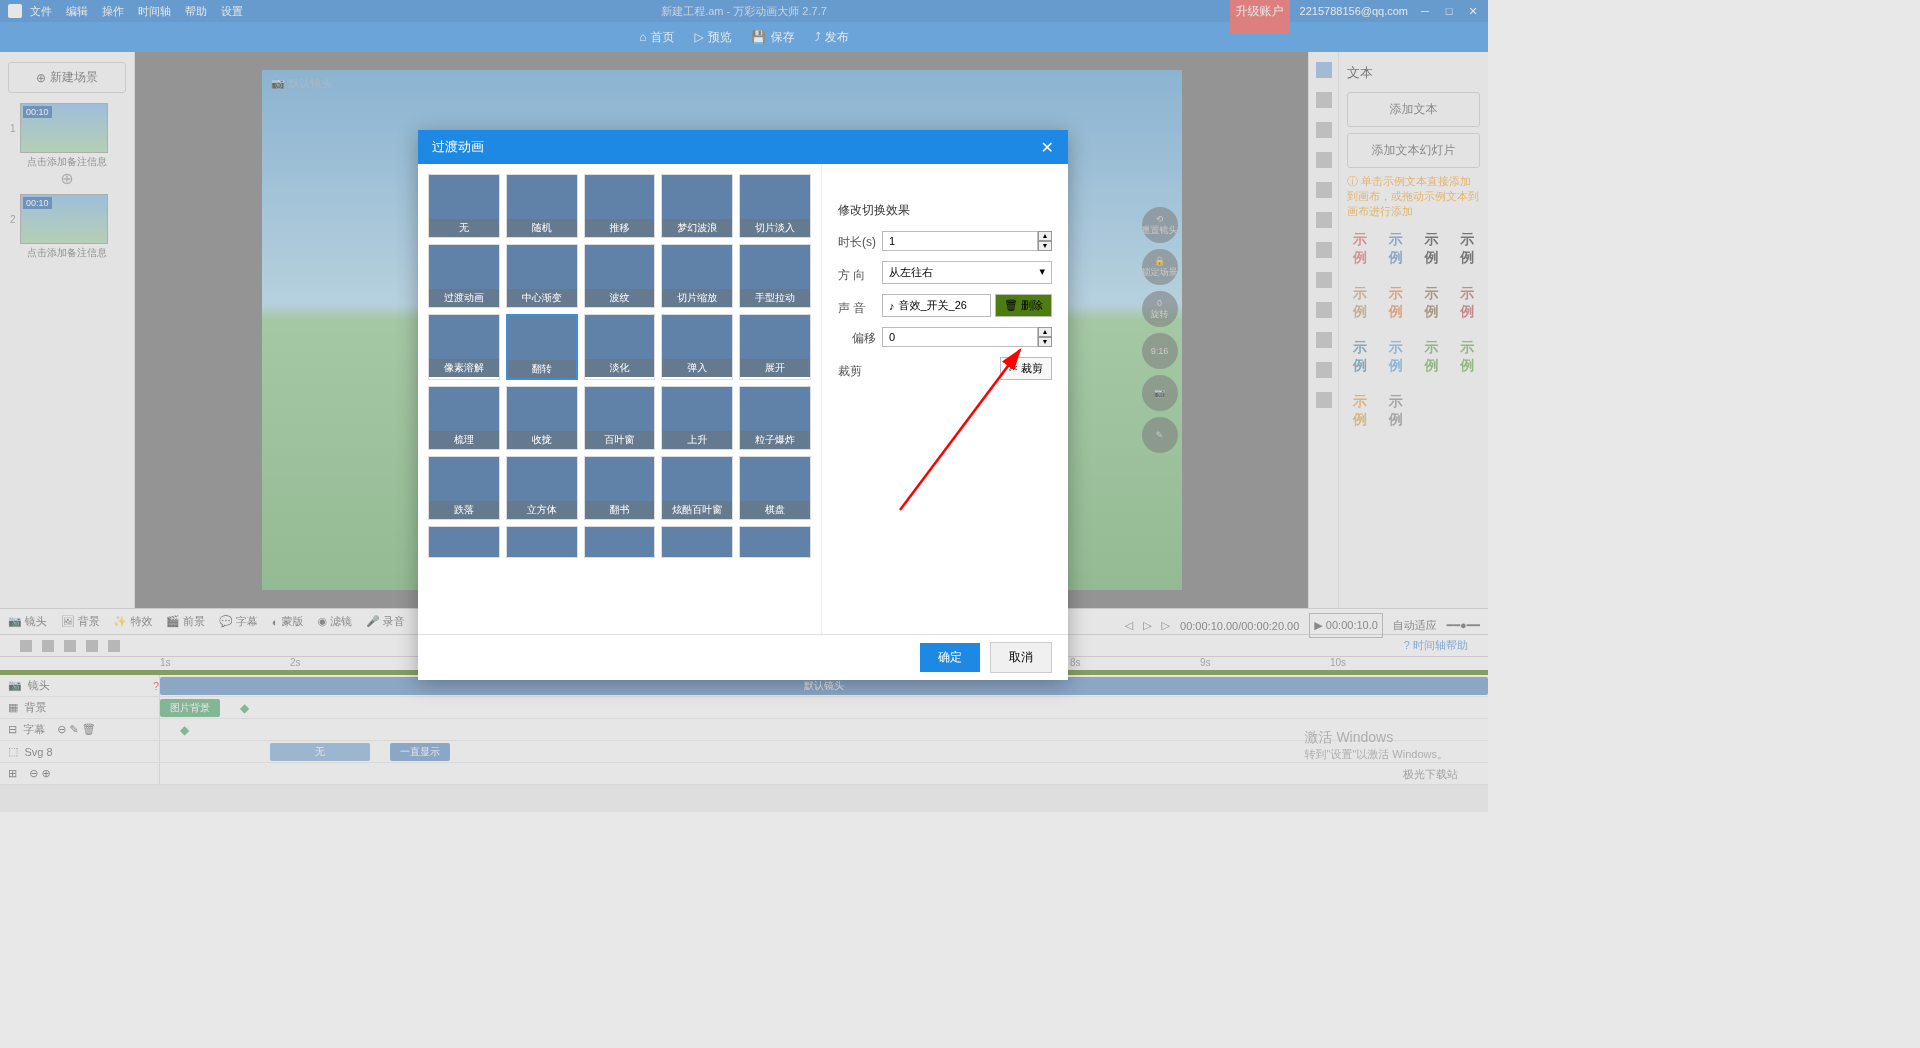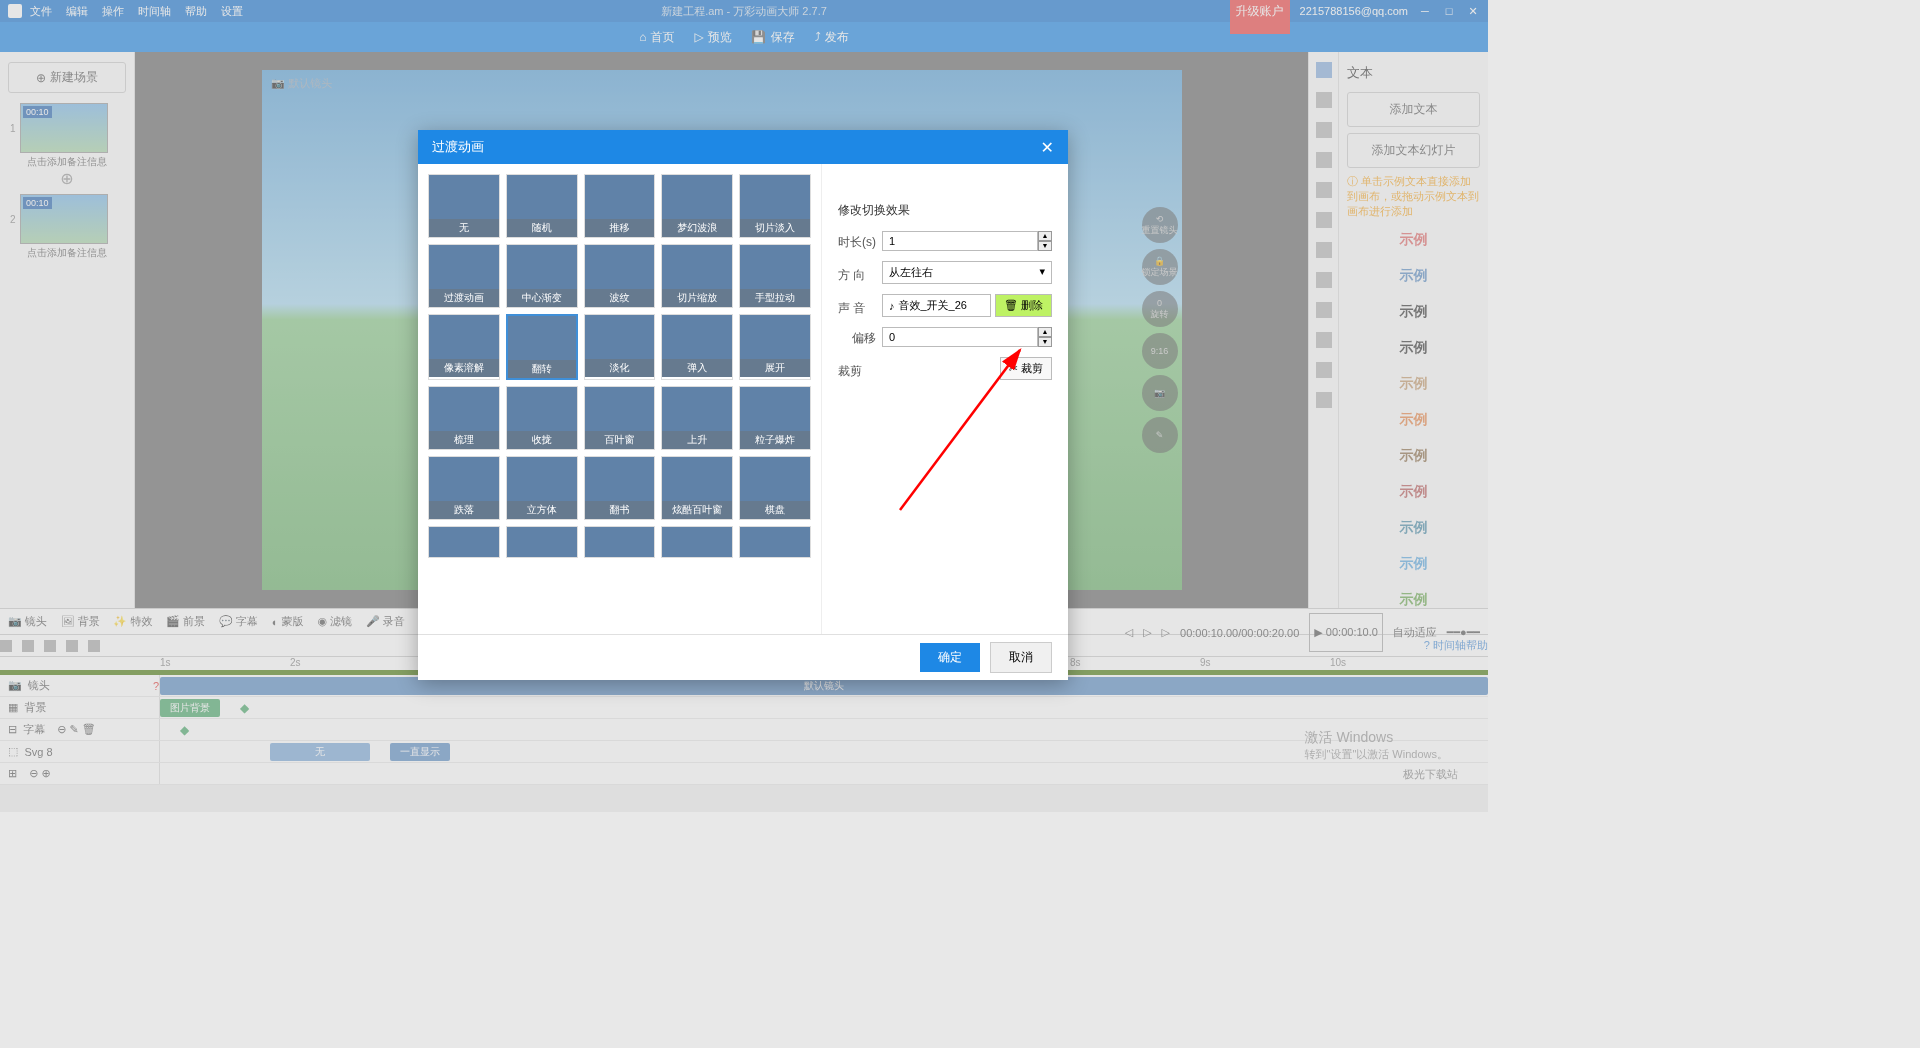--- a/index.html
+++ b/index.html
@@ -38,28 +38,28 @@
 .canvas { width: 920px; height: 520px; background: linear-gradient(180deg, #5ba3d8 0%, #a8d8f0 45%, #88c888 48%, #6ab06a 100%); position: relative; }
 
 
 .right-sidebar { position: absolute; right: 0; top: 52px; width: 180px; height: 556px; background: #fafafa; border-left: 1px solid #ddd; display: flex; }
 .tool-strip { width: 30px; border-right: 1px solid #ddd; display: flex; flex-direction: column; gap: 14px; padding-top: 10px; align-items: center; }
 .tool-strip .ti { width: 16px; height: 16px; background: #888; opacity: 0.6; }
 .right-content { flex: 1; padding: 8px; }
 .right-title { font-size: 13px; padding: 4px 0; color: #333; }
 .right-btn { border: 1px solid #ccc; border-radius: 3px; padding: 8px; text-align: center; margin: 6px 0; font-size: 12px; color: #555; }
 .tip-text { font-size: 11px; color: #f5a623; margin: 6px 0; }
-.style-grid { display: grid; grid-template-columns: 1fr; gap: 10px; margin-top: 8px; }
+.style-grid { display: grid; grid-template-columns: 1fr 1fr 1fr 1fr; gap: 10px; margin-top: 8px; }
 .style-item { font-size: 14px; font-weight: bold; text-align: center; padding: 4px; }
 
 
 .timeline-area { position: absolute; left: 0; right: 0; top: 608px; bottom: 0; background: #f0f0f0; border-top: 1px solid #ccc; }
 .tl-toolbar { height: 26px; border-bottom: 1px solid #ccc; display: flex; align-items: center; padding: 0 8px; gap: 14px; font-size: 11px; color: #555; background: #fff; }
 .tl-item { display: flex; align-items: center; gap: 3px; }
-.tl-tools2 { height: 22px; border-bottom: 1px solid #ccc; display: flex; align-items: center; padding: 0 0; gap: 10px; background: #fff; }
+.tl-tools2 { height: 22px; border-bottom: 1px solid #ccc; display: flex; align-items: center; padding: 0 20px; gap: 10px; background: #fff; }
 .tl-tools2 .sm { width: 12px; height: 12px; background: #aaa; }
 .tl-ruler { height: 18px; background: #fff; border-bottom: 5px solid #4d7c0f; display: flex; font-size: 10px; color: #888; padding-left: 160px; }
 .tl-ruler span { width: 130px; }
 .tl-tracks { background: #fff; }
 .tl-track { height: 22px; border-bottom: 1px solid #e8e8e8; display: flex; align-items: center; }
 .tl-track-label { width: 160px; padding-left: 8px; font-size: 11px; color: #555; display: flex; align-items: center; gap: 6px; border-right: 1px solid #ddd; height: 100%; }
 .tl-track-content { flex: 1; position: relative; height: 100%; }
 .tl-block { position: absolute; height: 18px; top: 2px; border-radius: 2px; font-size: 10px; color: #fff; text-align: center; line-height: 18px; }
 .tl-right-info { position: absolute; right: 8px; top: 4px; font-size: 11px; color: #555; display: flex; gap: 10px; align-items: center; }
 
@@ -77,21 +77,21 @@
 .effect-label { height: 18px; background: #667a8f; color: #fff; font-size: 10px; text-align: center; line-height: 18px; }
 .settings-panel { flex: 1; padding: 14px 16px; border-left: 1px solid #eee; font-size: 12px; }
 .settings-title { font-size: 12px; color: #333; margin-bottom: 12px; margin-top: 24px; }
 .setting-row { display: flex; align-items: flex-end; margin-bottom: 10px; }
 .setting-label { width: 44px; color: #555; }
 .setting-input { flex: 1; border: 1px solid #bbb; padding: 3px 6px; font-size: 11px; }
 .spinner { width: 14px; display: flex; flex-direction: column; }
 .spinner div { height: 10px; border: 1px solid #999; font-size: 7px; text-align: center; line-height: 8px; background: #eee; }
 .setting-select { flex: 1; border: 1px solid #bbb; padding: 3px 6px; font-size: 11px; display: flex; justify-content: space-between; }
 .sound-box { flex: 1; border: 1px solid #bbb; padding: 3px 6px; font-size: 11px; display: flex; align-items: center; gap: 4px; }
-.del-btn { border: 1px solid #bbb; padding: 3px 8px; font-size: 11px; margin-left: 4px; background: #bef264; }
+.del-btn { border: 1px solid #bbb; padding: 3px 8px; font-size: 11px; margin-left: 4px; background: #4d7c0f; }
 .crop-btn { border: 1px solid #bbb; padding: 3px 8px; font-size: 11px; background: #f8f8f8; display: flex; align-items: center; gap: 3px; }
 .dialog-footer { height: 46px; border-top: 1px solid #e0e0e0; display: flex; align-items: center; justify-content: flex-end; padding: 0 16px; gap: 10px; }
 .btn-ok { background: #1e88e5; color: #fff; border: none; padding: 6px 18px; font-size: 12px; }
 .btn-cancel { background: #f0f0f0; border: 1px solid #ccc; padding: 6px 18px; font-size: 12px; }
 
 
 .red-arrow { position: absolute; z-index: 30; pointer-events: none; }
 
 
 .canvas-side { position: absolute; right: 4px; top: 50%; transform: translateY(-50%); display: flex; flex-direction: column; gap: 6px; }
@@ -266,21 +266,21 @@
     <div class="tl-item">💬 <span>字幕</span></div>
     <div class="tl-item">◐ <span>蒙版</span></div>
     <div class="tl-item">◉ <span>滤镜</span></div>
     <div class="tl-item">🎤 <span>录音</span></div>
     <div class="tl-item">🔊 <span>语音合成</span></div>
     <div class="tl-right-info">
       <span>◁</span>
       <span>▷</span>
       <span>▷</span>
       <span>00:00:10.00/00:00:20.00</span>
-      <span style="border:1px solid #aaa;padding:12px 4px">▶ <span>00:00:10.0</span></span>
+      <span style="border:1px solid #aaa;padding:5px 4px">▶ <span>00:00:10.0</span></span>
       <span>自动适应</span>
       <span>━━●━━</span>
     </div>
   </div>
   <div class="tl-tools2">
     <div class="sm"></div>
     <div class="sm"></div>
     <div class="sm"></div>
     <div class="sm"></div>
     <div class="sm"></div>

